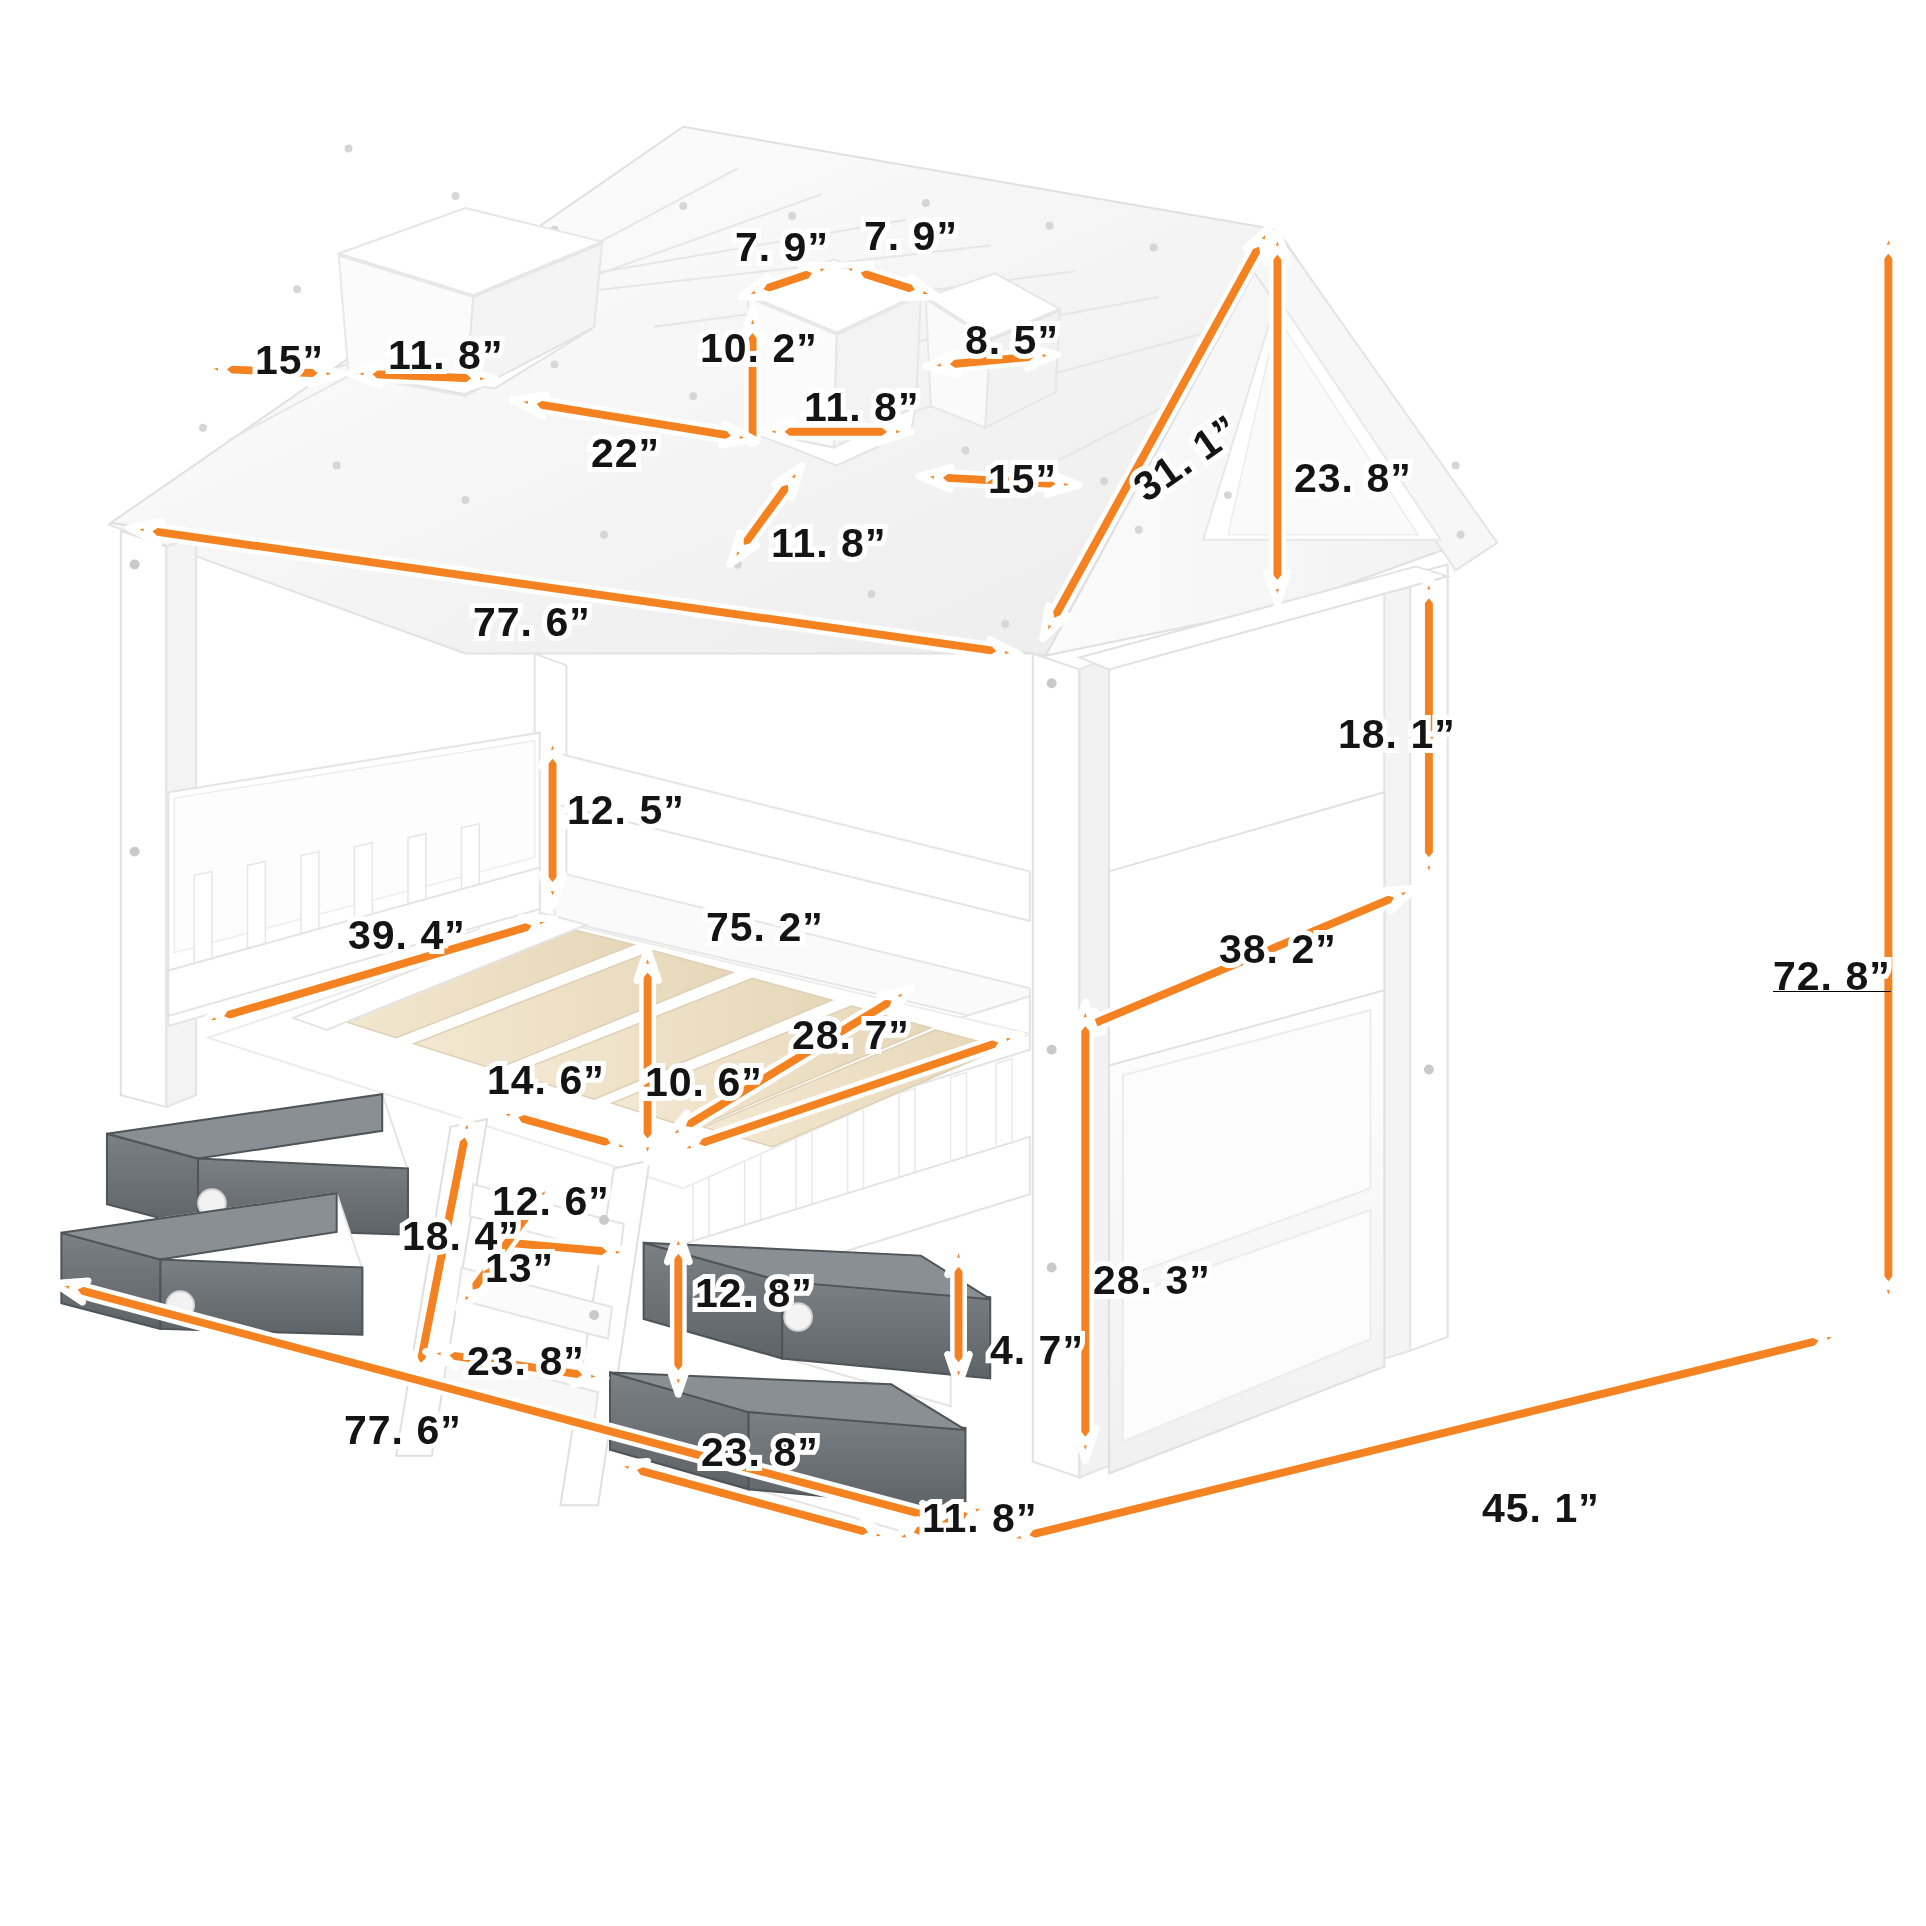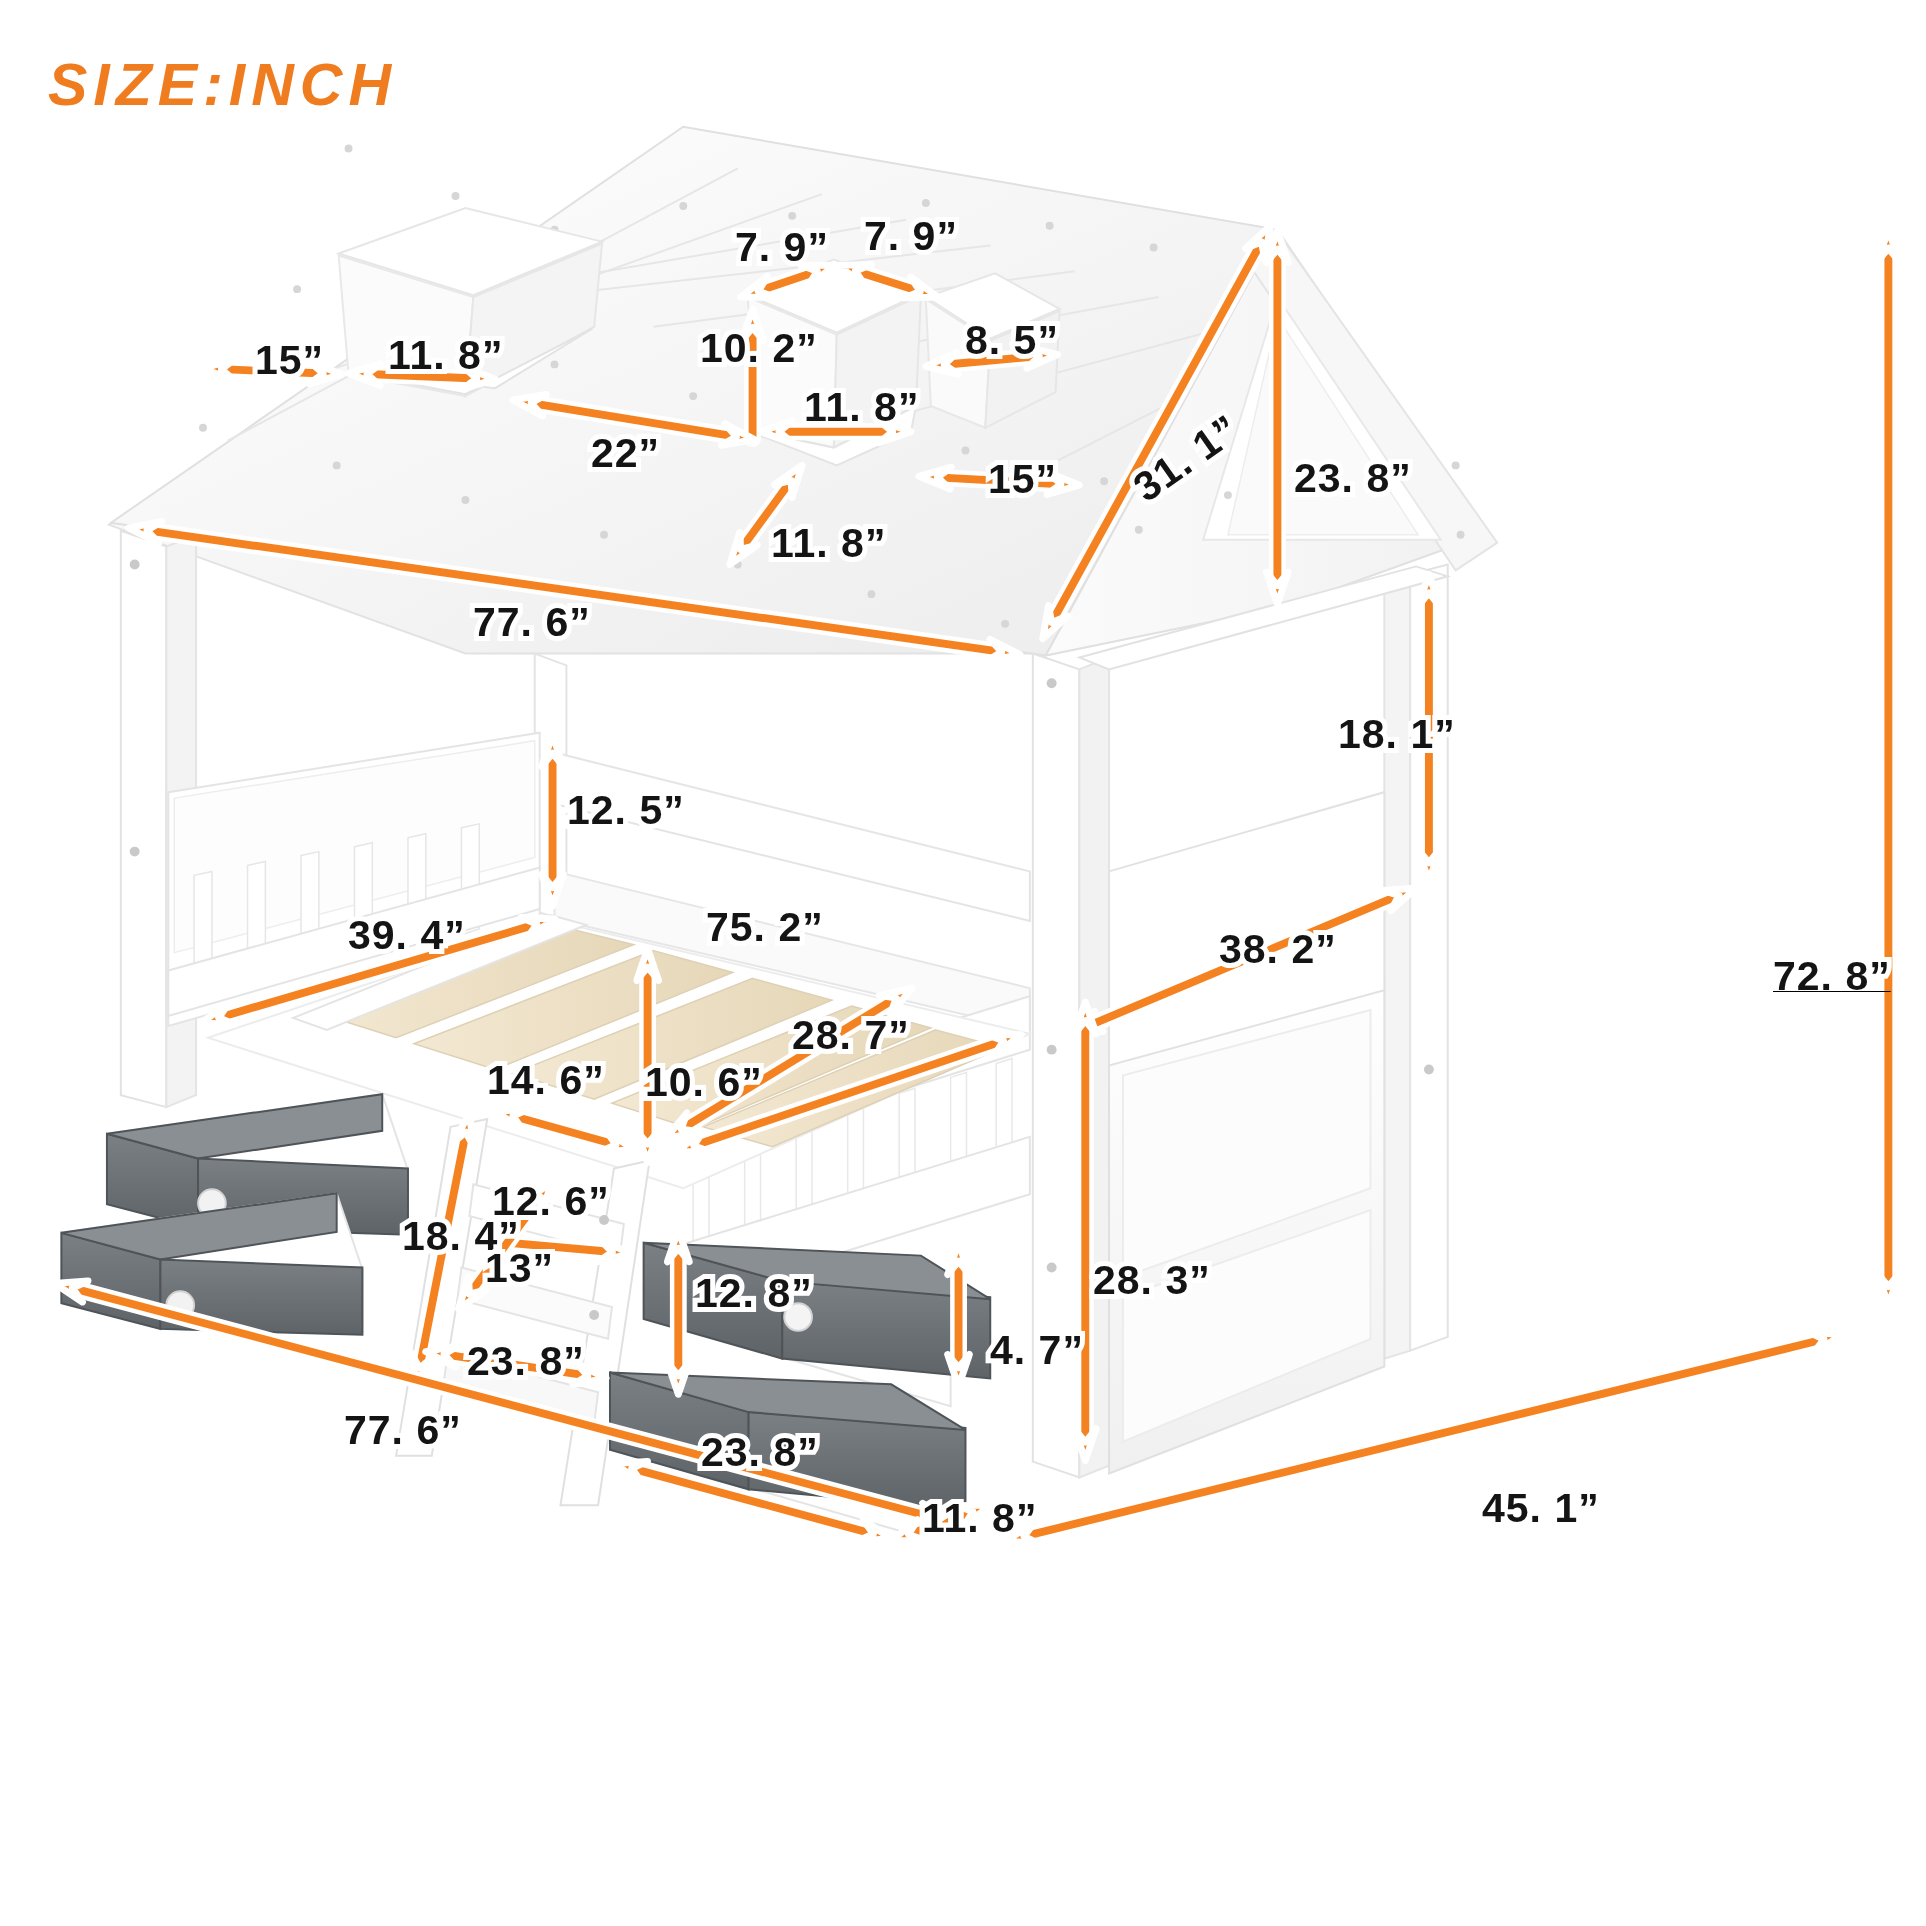--- a/index.html
+++ b/index.html
@@ -38,21 +38,20 @@
      color:#141414;
      font-size:41px;font-weight:bold;letter-spacing:1px;
      font-family:"Liberation Sans",sans-serif;
   }
 </style>
 </head>
 <body>
 
 <div id="stage">
 
-  <div id="title">SIZE:INCH</div>
 
   <svg id="art" viewBox="0 0 1946 1946" xmlns="http://www.w3.org/2000/svg">
     <defs>
       <linearGradient id="roofL" x1="0" y1="0" x2="1" y2="1">
         <stop offset="0" stop-color="#ffffff"></stop>
           <stop offset="1" stop-color="#ececec"></stop>
       </linearGradient>
       <linearGradient id="roofR" x1="0" y1="0" x2="1" y2="0">
         <stop offset="0" stop-color="#fbfbfb"></stop>
           <stop offset="1" stop-color="#f1f1f1"></stop>

